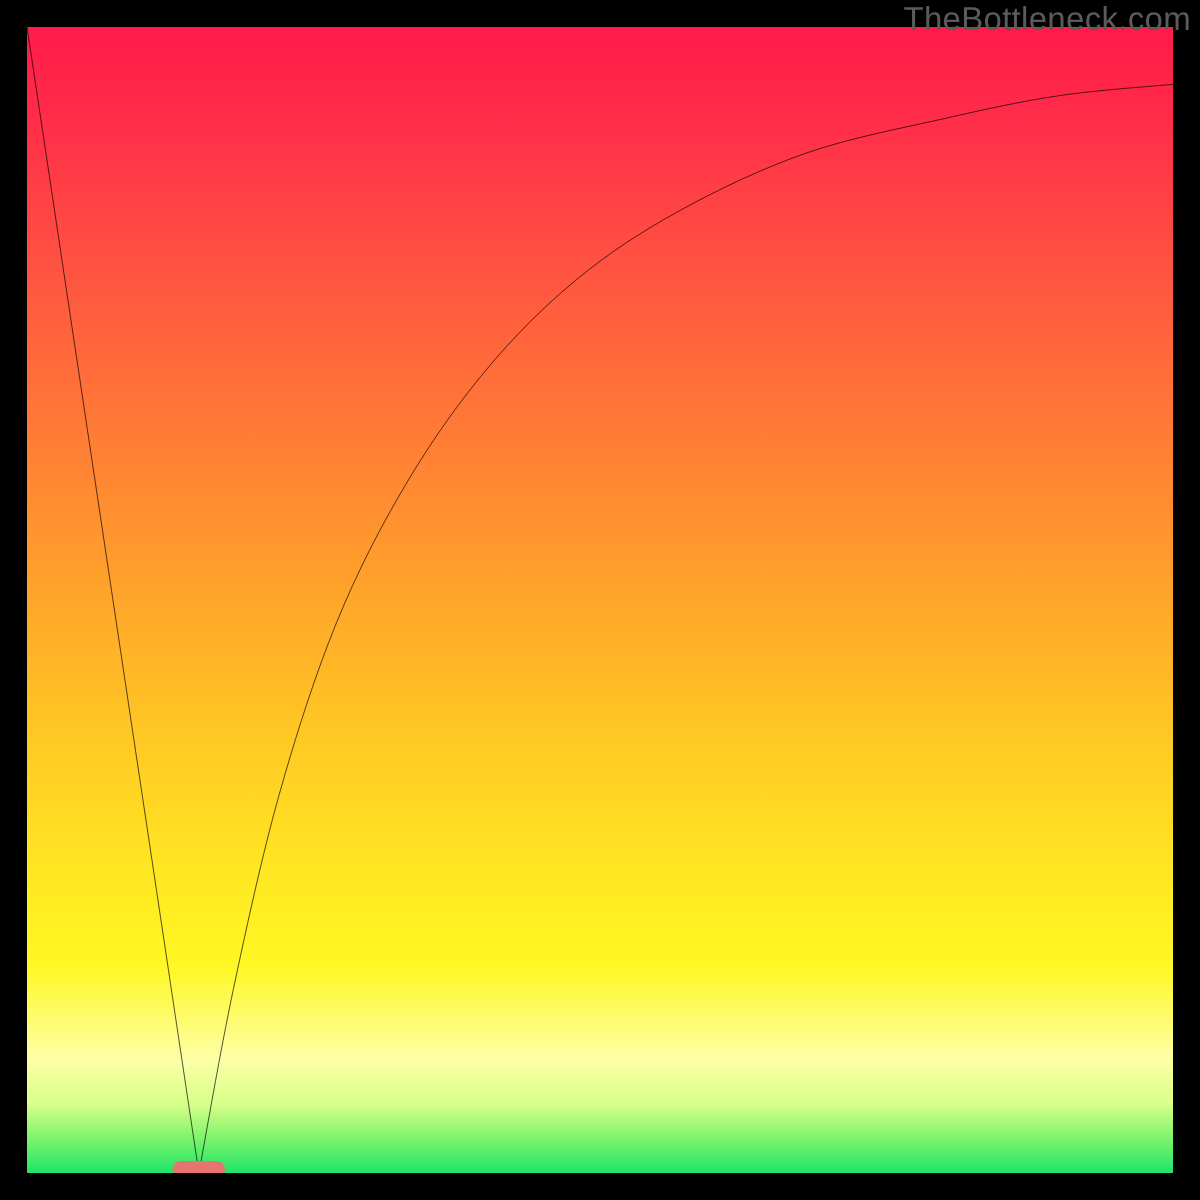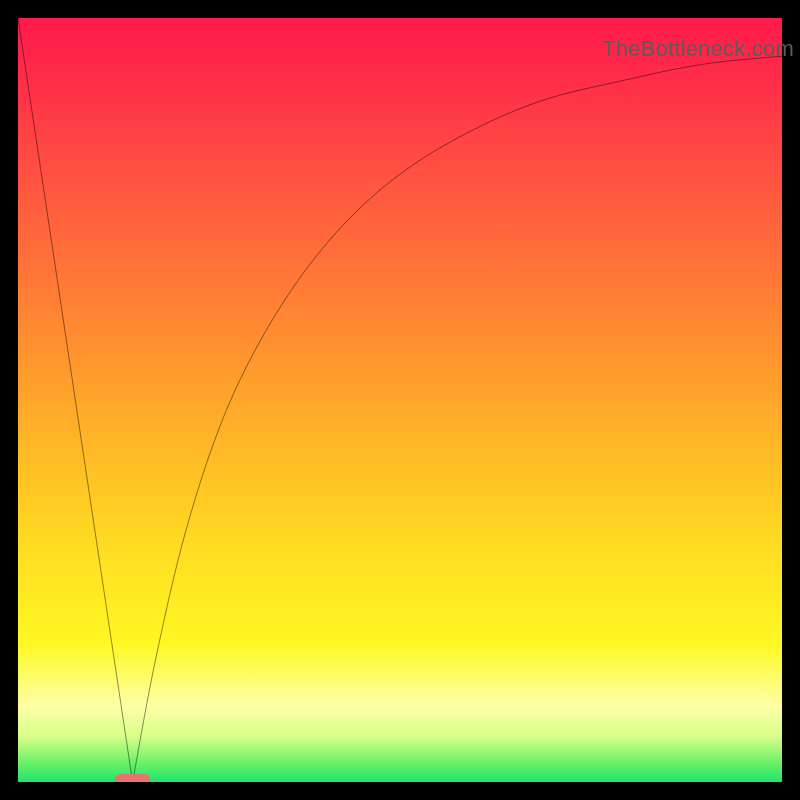--- a/index.html
+++ b/index.html
@@ -51,21 +51,20 @@
     border-radius: 999px;
   }
   .watermark {
     position: absolute;
     top: 0px;
     right: 6px;
     color: #5b5b5b;
     font-size: 22px;
     letter-spacing: 0.2px;
     user-select: none;
-    margin-top: 36px;
   }
   svg.curve {
     position: absolute;
     inset: 0;
   }
 </style>
 </head>
 <body>
 
 <div class="frame">

